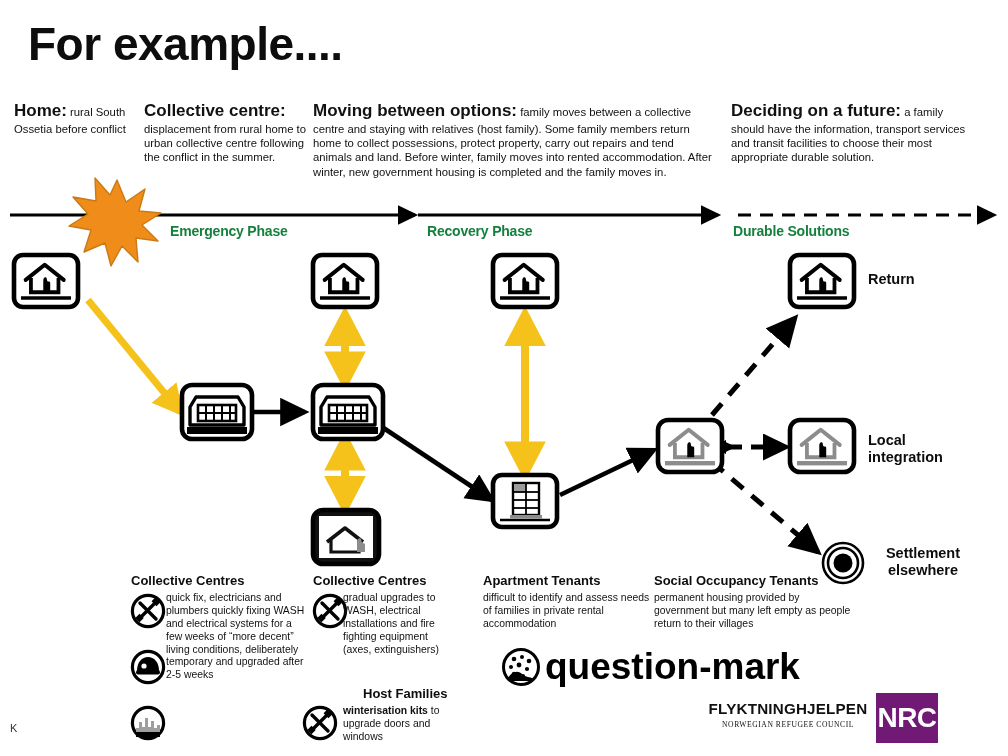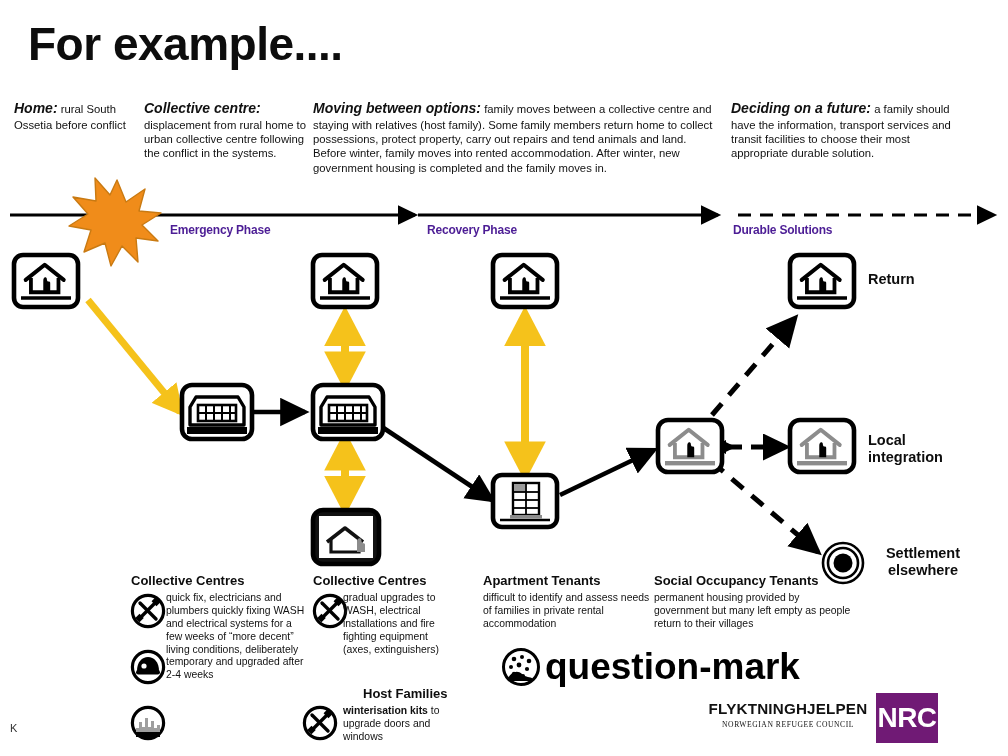--- a/index.html
+++ b/index.html
@@ -14,29 +14,29 @@
 
   
   #title{
     left:28px;top:20px;
     font-size:46px;font-weight:700;letter-spacing:-0.5px;
     color:#0d0d0d;line-height:1.05;
   }
 
   
   .narr{font-size:11.3px;line-height:1.27;color:#111;}
-  .narr b{font-weight:700;font-size:14px;font-style:italic;}
+  .narr b{font-weight:700;font-size:17px;}
   #narr-home{left:14px;top:100px;width:132px;}
   #narr-cc{left:144px;top:100px;width:165px;}
   #narr-move{left:313px;top:100px;width:400px;}
   #narr-future{left:731px;top:100px;width:235px;}
 
   
   .phase{
-    font-size:12px;font-weight:700;color:#4c1d95;letter-spacing:-0.2px;
+    font-size:14px;font-weight:700;color:#15803d;letter-spacing:-0.2px;
     white-space:nowrap;
   }
   #phase-emergency{left:170px;top:223px;}
   #phase-recovery{left:427px;top:223px;}
   #phase-durable{left:733px;top:223px;}
 
   
   .outlabel{font-size:14.5px;font-weight:700;line-height:1.15;color:#0d0d0d;}
   #lab-return{left:868px;top:271px;}
   #lab-local{left:868px;top:432px;width:100px;}
@@ -77,21 +77,21 @@
 <body>
 
 <div id="slide">
 
   <div class="abs nosel" id="title">For example....</div>
 
   <div class="abs narr" id="narr-home">
     <b>Home:</b><span> rural South Ossetia before conflict</span>
   </div>
   <div class="abs narr" id="narr-cc">
-    <b>Collective centre:</b><span> displacement from rural home to urban collective centre following the conflict in the systems.</span>
+    <b>Collective centre:</b><span> displacement from rural home to urban collective centre following the conflict in the summer.</span>
   </div>
   <div class="abs narr" id="narr-move">
     <b>Moving between options:</b><span> family moves between a collective centre and staying with relatives (host family). Some family members return home to collect possessions, protect property, carry out repairs and tend animals and land. Before winter, family moves into rented accommodation. After winter, new government housing is completed and the family moves in.</span>
   </div>
   <div class="abs narr" id="narr-future">
     <b>Deciding on a future:</b><span> a family should have the information, transport services and transit facilities to choose their most appropriate durable solution.</span>
   </div>
 
   <div class="abs phase nosel" id="phase-emergency">Emergency Phase</div>
   <div class="abs phase nosel" id="phase-recovery">Recovery Phase</div>
@@ -337,21 +337,21 @@
         <circle cx="12" cy="26" r="2.2"></circle>
           <circle cx="21" cy="28" r="2"></circle>
         <path d="M6,30 C10,23 16,22 20,26 C24,30 28,28 31,31 L31,33 L6,33 Z"></path>
       </g>
     </g>
   </svg>
 
   <div class="abs nosel" style="left:545px;top:648px;font-size:37px;font-weight:700;line-height:1;color:#000;">question-mark</div>
 
   <div class="abs annhead nosel" id="ann1-head">Collective Centres</div>
-  <div class="abs anntext" id="ann1-text">quick fix, electricians and plumbers quickly fixing WASH and electrical systems for a few weeks of “more decent” living conditions, deliberately temporary and upgraded after 2-4 weeks</div>
+  <div class="abs anntext" id="ann1-text">quick fix, electricians and plumbers quickly fixing WASH and electrical systems for a few weeks of “more decent” living conditions, deliberately temporary and upgraded after 2-5 weeks</div>
 
   <div class="abs annhead nosel" id="ann2-head">Collective Centres</div>
   <div class="abs anntext" id="ann2-text">gradual upgrades to WASH, electrical installations and fire fighting equipment (axes, extinguishers)</div>
 
   <div class="abs annhead nosel" id="ann3-head">Host Families</div>
   <div class="abs anntext" id="ann3-text">
     <b>winterisation kits</b><span> to upgrade doors and windows</span>
   </div>
 
   <div class="abs annhead nosel" id="ann4-head">Apartment Tenants</div>

